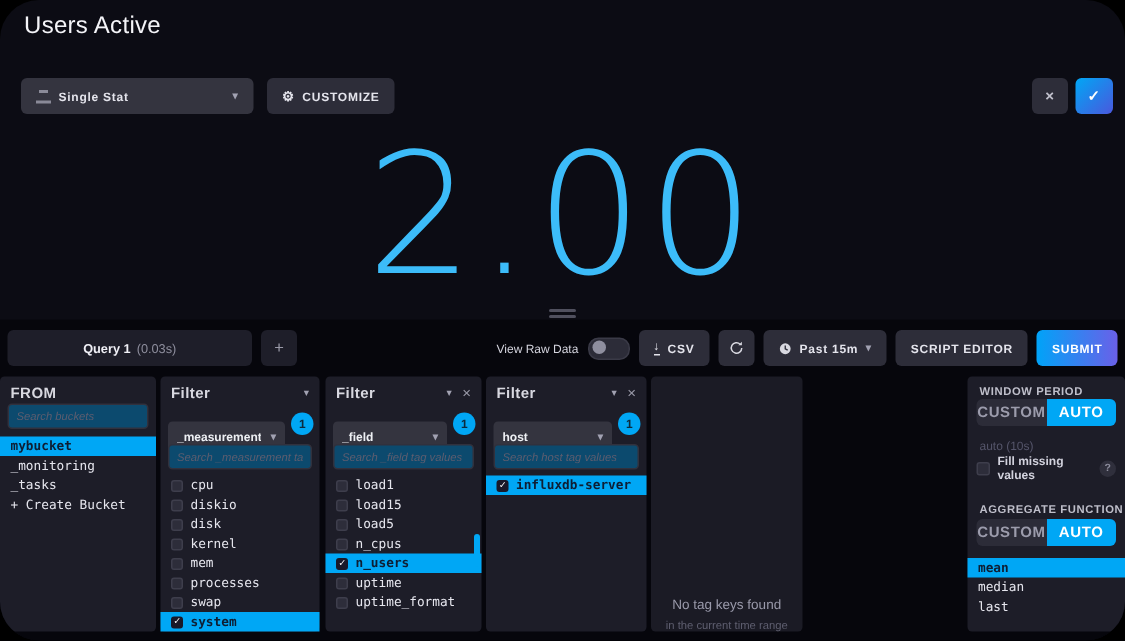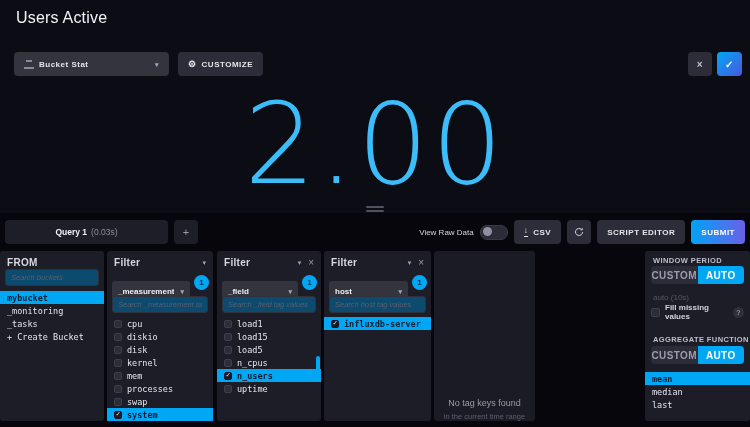--- a/index.html
+++ b/index.html
@@ -1,17 +1,17 @@
 <!DOCTYPE html>
 <html style="--accent: #00A7F5; --stat-text: #3CBCF9; --submit-gradient-start: #00A3F8; --submit-gradient-end: #6A60E8;"><head>
 <meta charset="utf-8">
 <style>
   html,body{margin:0;padding:0;background:#000;}
   .screen{position:relative;width:750px;height:427px;background:#0c0c14;overflow:hidden;
-          font-family:"Liberation Sans",sans-serif;-webkit-font-smoothing:antialiased;}
+          font-family:"Liberation Sans",sans-serif;border-radius:26px;-webkit-font-smoothing:antialiased;}
 
   
   .page-title{position:absolute;left:16px;top:9px;font-size:16px;font-weight:500;color:#f4f4f8;letter-spacing:.2px;}
   .ctrl-left{position:absolute;left:14px;top:52px;height:24px;display:flex;gap:9px;}
   .ctrl-right{position:absolute;right:8px;top:52px;height:24px;display:flex;gap:5px;}
   .btn{display:flex;align-items:center;gap:5px;background:#2d2d39;border-radius:4px;height:24px;
        padding:0 10px;font-size:8px;font-weight:bold;letter-spacing:.5px;color:#e4e4ec;box-sizing:border-box;cursor:pointer;}
   .viz-dropdown{width:155px;justify-content:flex-start;background:#34343f;}
   .viz-dropdown .caret{margin-left:auto;}
   .caret{font-size:7px;color:#a2a2b2;line-height:1;}
@@ -104,21 +104,21 @@
 </head>
 <body>
 
 <div class="screen">
 
   <div class="page-title">Users Active</div>
 
   <div class="ctrl-left">
     <div class="btn viz-dropdown">
       <span class="ss-icon"></span>
-      <span>Bucket Stat</span>
+      <span>Single Stat</span>
       <span class="caret">▾</span>
     </div>
     <div class="btn">
       <span class="gear">⚙</span>
       <span>CUSTOMIZE</span>
     </div>
   </div>
 
   <div class="ctrl-right">
     <div class="btn sq-btn">
@@ -156,20 +156,28 @@
       <span class="dl">↓</span>
       <span>CSV</span>
     </div>
     <div class="btn sq-btn">
       <svg width="10" height="10" viewBox="0 0 10 10">
         <path d="M8.5 5a3.5 3.5 0 1 1-1.1-2.55" stroke="#d8d8e0" stroke-width="1" fill="none"></path>
         <path d="M8.6 0.8 L8.6 3.2 L6.2 3.2 Z" fill="#d8d8e0"></path>
       </svg>
     </div>
     <div class="btn">
+      <svg width="9" height="9" viewBox="0 0 10 10">
+        <circle cx="5" cy="5" r="4" fill="#d8d8e0"></circle>
+        <path d="M5 2.6 V5 L6.8 6" stroke="#2d2d39" stroke-width="1" fill="none"></path>
+      </svg>
+      <span>Past 15m</span>
+      <span class="caret">▾</span>
+    </div>
+    <div class="btn">
       <span>SCRIPT EDITOR</span>
     </div>
     <div class="btn submit-btn">
       <span>SUBMIT</span>
     </div>
   </div>
 
   <div class="builder">
 
     <div class="panel p-from">
@@ -274,20 +282,24 @@
             <span>n_cpus</span>
           </div>
         <div class="row sel">
             <span class="cb on"></span>
             <span>n_users</span>
           </div>
         <div class="row">
             <span class="cb"></span>
             <span>uptime</span>
           </div>
+        <div class="row">
+            <span class="cb"></span>
+            <span>uptime_format</span>
+          </div>
       </div>
       <div class="sthumb"></div>
     </div>
 
     <div class="panel p-f3">
       <div class="phead">
         <span class="t">Filter</span>
         <span class="caret">▾</span>
         <span class="x">×</span>
       </div>

